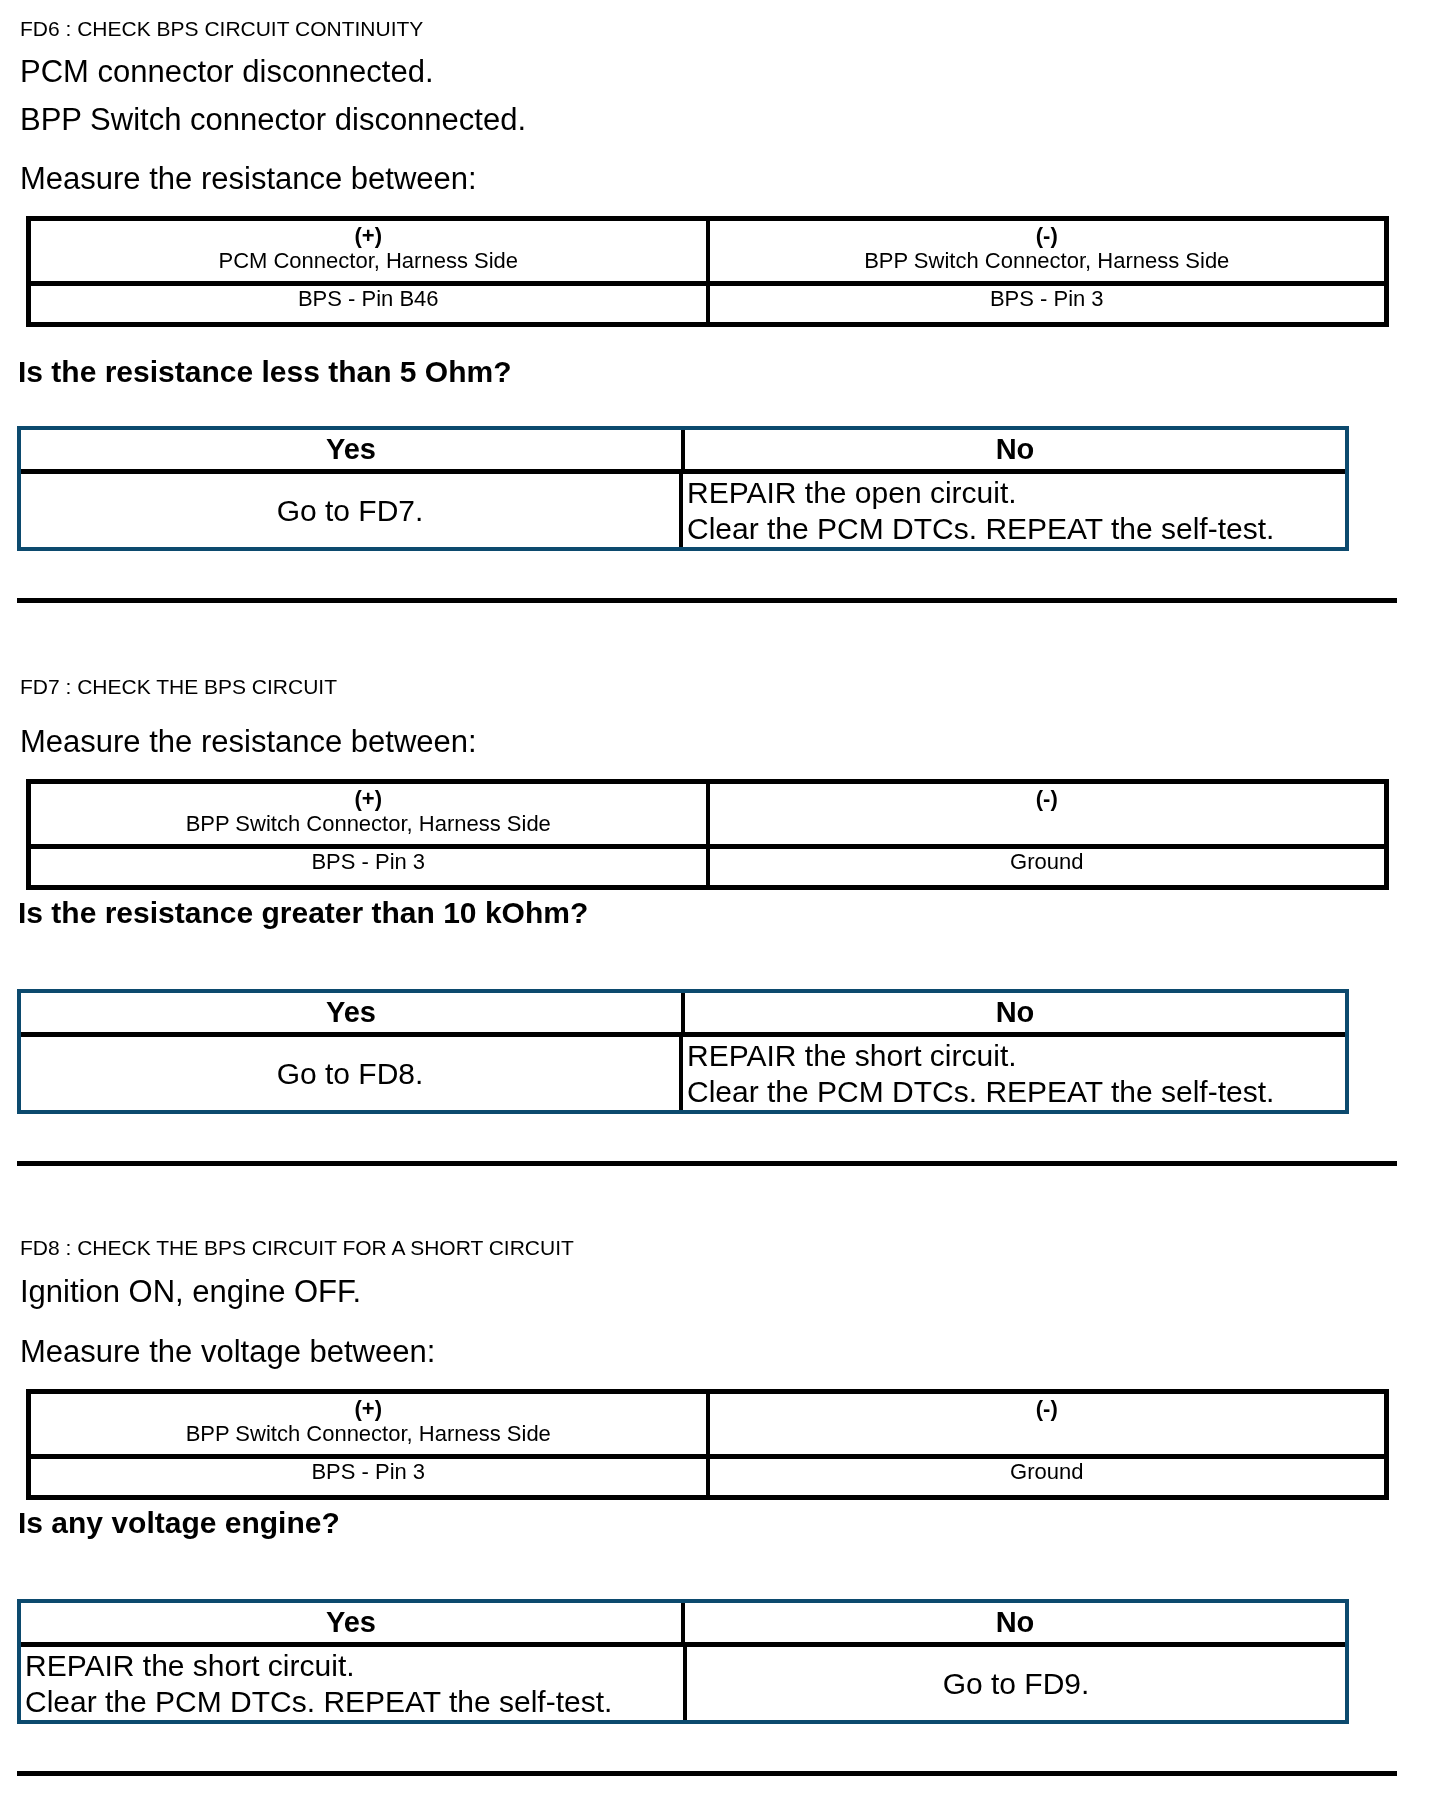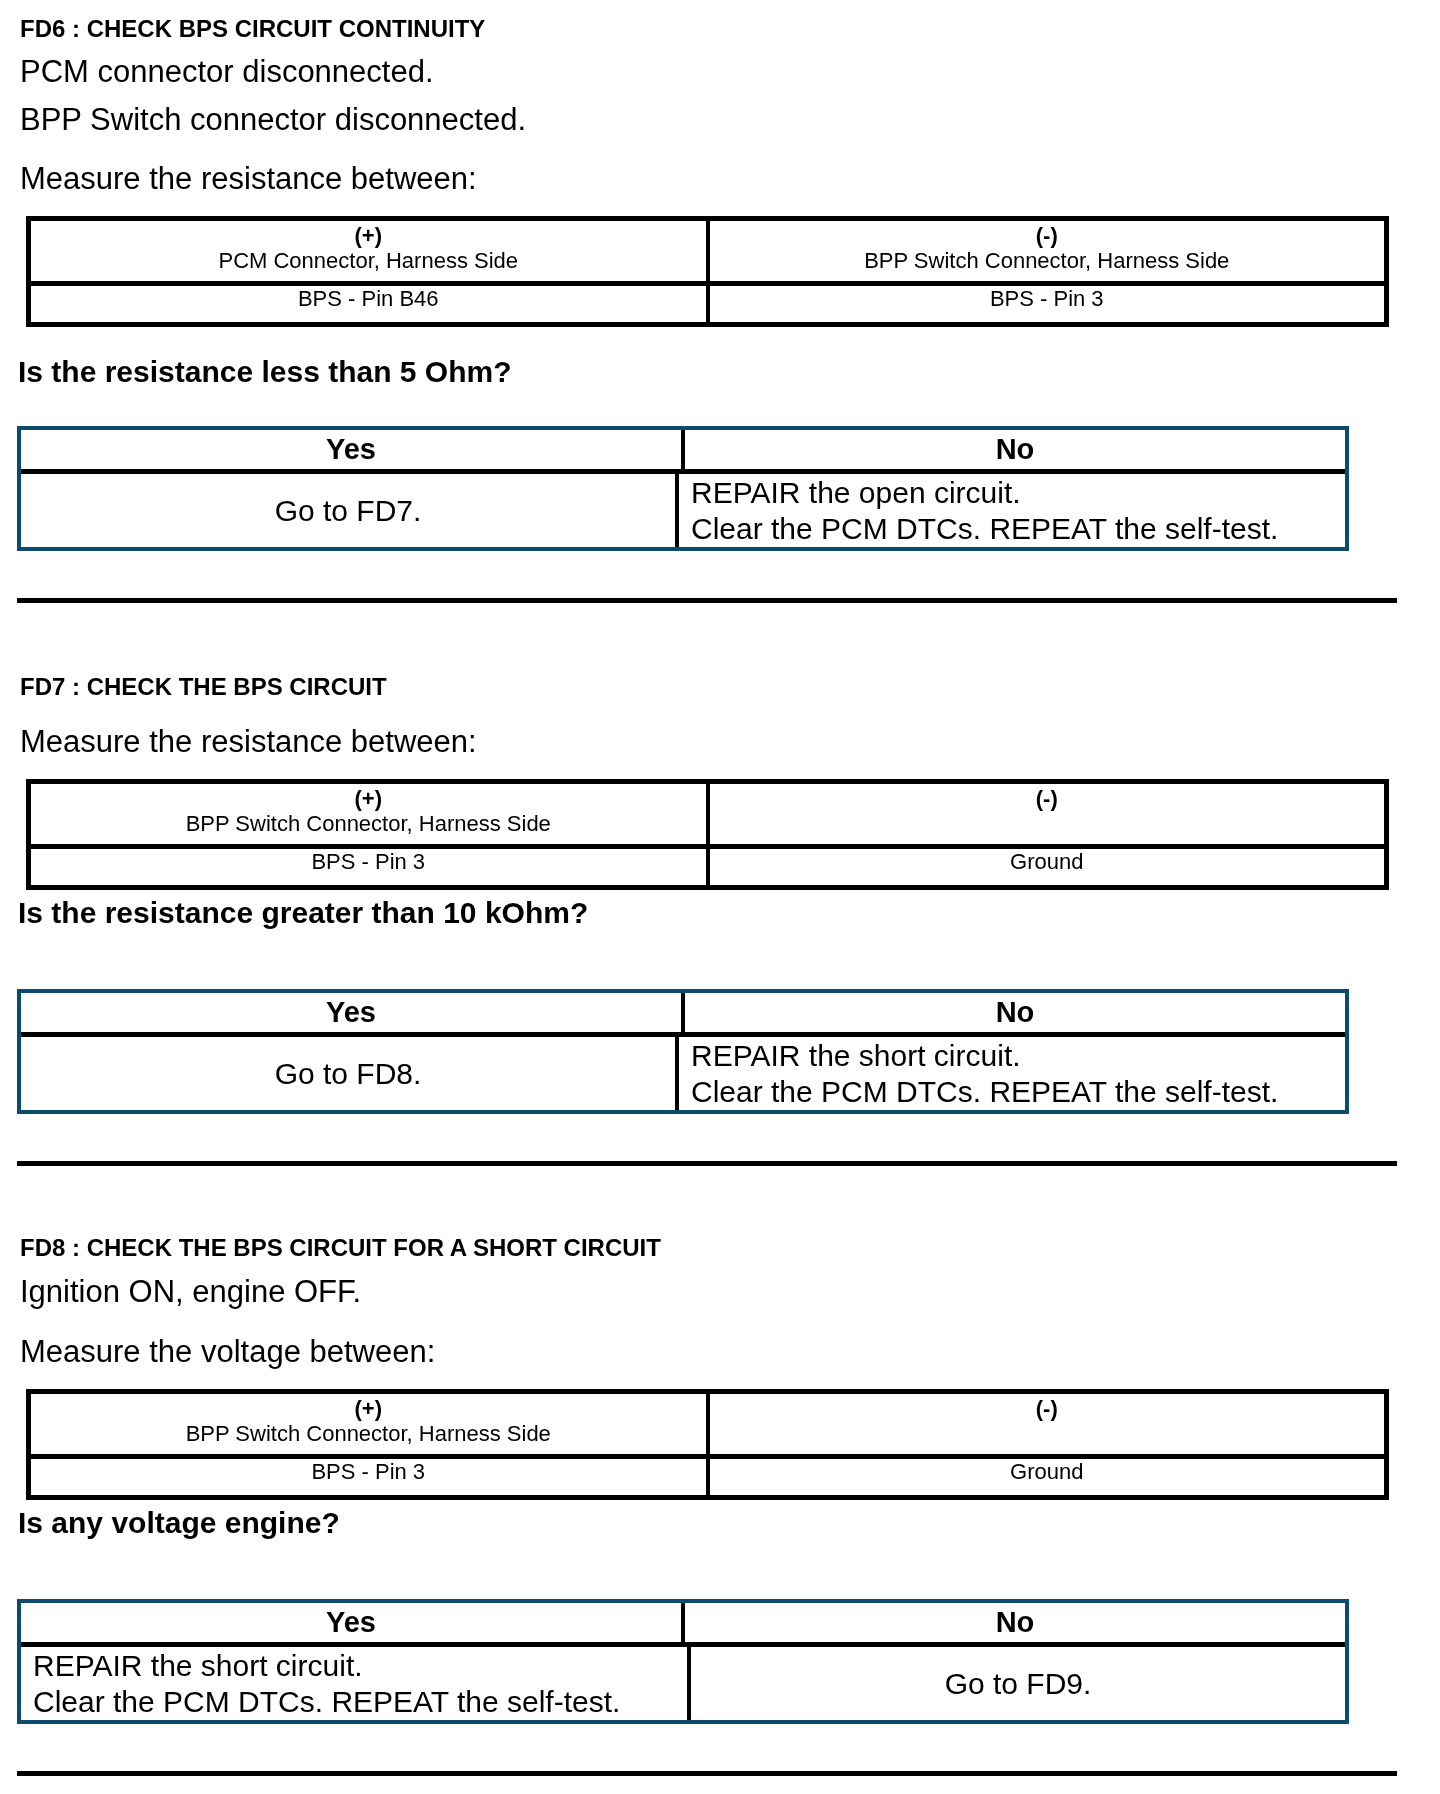--- a/index.html
+++ b/index.html
@@ -1,18 +1,18 @@
 <!DOCTYPE html>
 <html><head>
   <meta charset="utf-8">
   <style>
     html, body { margin: 0; padding: 0; background: #ffffff; }
     body { width: 1440px; height: 1794px; position: relative; overflow: hidden;
            font-family: "Liberation Sans", sans-serif; color: #000; }
-    .step-title { position: absolute; left: 20px; font-weight: bold; font-size: 24px; line-height: 30px; white-space: nowrap; }
+    .step-title { position: absolute; left: 20px; font-weight: normal; font-size: 21px; line-height: 30px; white-space: nowrap; }
     .para { position: absolute; left: 20px; font-size: 31px; line-height: 34px; white-space: nowrap; }
     .question { position: absolute; left: 18px; font-weight: bold; font-size: 30px; line-height: 34px; white-space: nowrap; }
 
     
     .mtable { position: absolute; left: 26px; width: 1363px; border: 5px solid #000; box-sizing: border-box; }
     .mrow { display: flex; }
     .mrow.head { height: 60px; border-bottom: 5px solid #000; }
     .mrow.pin { height: 36px; }
     .mcell { flex: 1 1 0; text-align: center; font-size: 22px; line-height: 25px; }
     .mcell.left { border-right: 4px solid #000; }
@@ -22,21 +22,21 @@
 
     
     .yntable { position: absolute; left: 17px; width: 1332px; border: 4px solid #0c4a6e; box-sizing: border-box; }
     .ynrow { display: flex; }
     .ynrow.head { height: 39px; border-bottom: 5px solid #000; }
     .ycell { flex: 1 1 0; font-size: 30px; }
     .ycell.left { border-right: 4px solid #000; }
     .ynrow.head .ycell { text-align: center; font-weight: bold; font-size: 29px; line-height: 39px; }
     .ynrow.body { height: 73px; }
     .ynrow.body .ycell { display: flex; align-items: center; justify-content: center; text-align: center; }
-    .ynrow.body .ycell.multi { justify-content: flex-start; text-align: left; padding-left: 12px; line-height: 36px; flex-direction: column; align-items: flex-start; justify-content: center; }
+    .ynrow.body .ycell.multi { justify-content: flex-start; text-align: left; padding-left: 4px; line-height: 36px; flex-direction: column; align-items: flex-start; justify-content: center; }
     .ynrow.body .ycell.multi span { display: block; }
 
     .sep { position: absolute; left: 17px; width: 1380px; height: 5px; background: #000; }
   </style>
 </head>
 <body>
 
 <section>
   <div class="step-title" style="top:14px;">FD6 : CHECK BPS CIRCUIT CONTINUITY</div>
   <div class="para" style="top:55px;">PCM connector disconnected.</div>

